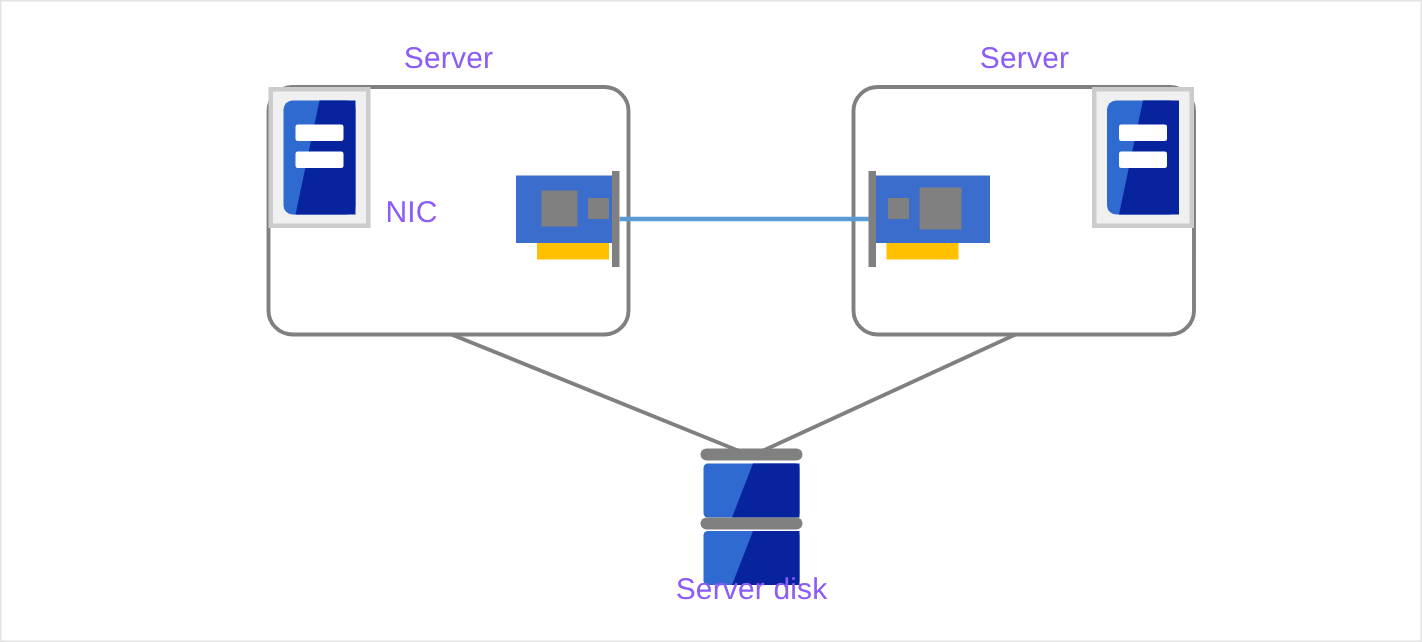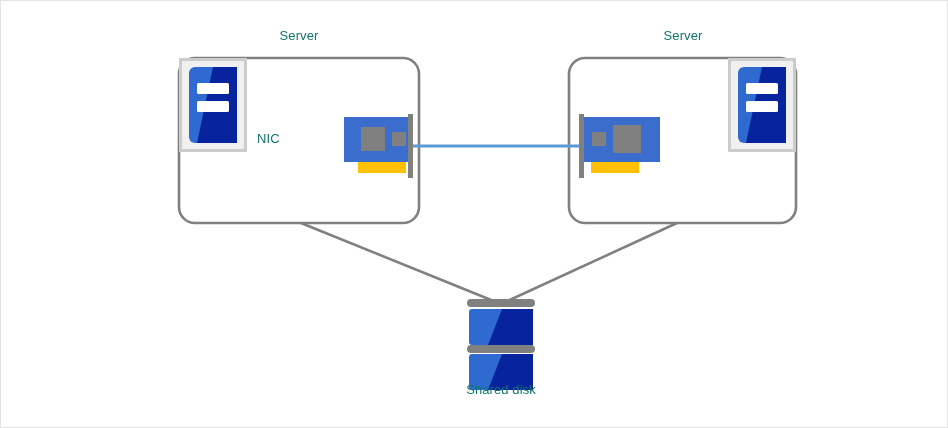--- a/index.html
+++ b/index.html
@@ -23,22 +23,22 @@
     position: absolute;
     left: 0;
     top: 0;
     width: 948px;
     height: 428px;
     display: block;
   }
   .dg-label {
     position: absolute;
     font-family: "Liberation Sans", sans-serif;
-    font-size: 13px;
-    color: #0f766e;
+    font-size: 20px;
+    color: #8b5cf6;
     white-space: nowrap;
     line-height: 1;
     letter-spacing: 0.1px;
   }
   #label-server-left {
     left: 176px;
     top: 28px;
     width: 244px;
     text-align: center;
   }
@@ -143,15 +143,15 @@
     </g>
 
   </svg>
 
   <div class="dg-label" id="label-server-left">Server</div>
 
   <div class="dg-label" id="label-server-right">Server</div>
 
   <div class="dg-label" id="label-nic">NIC</div>
 
-  <div class="dg-label" id="label-shared-disk">Shared disk</div>
+  <div class="dg-label" id="label-shared-disk">Server disk</div>
 
 </div>
 
 </body></html>

